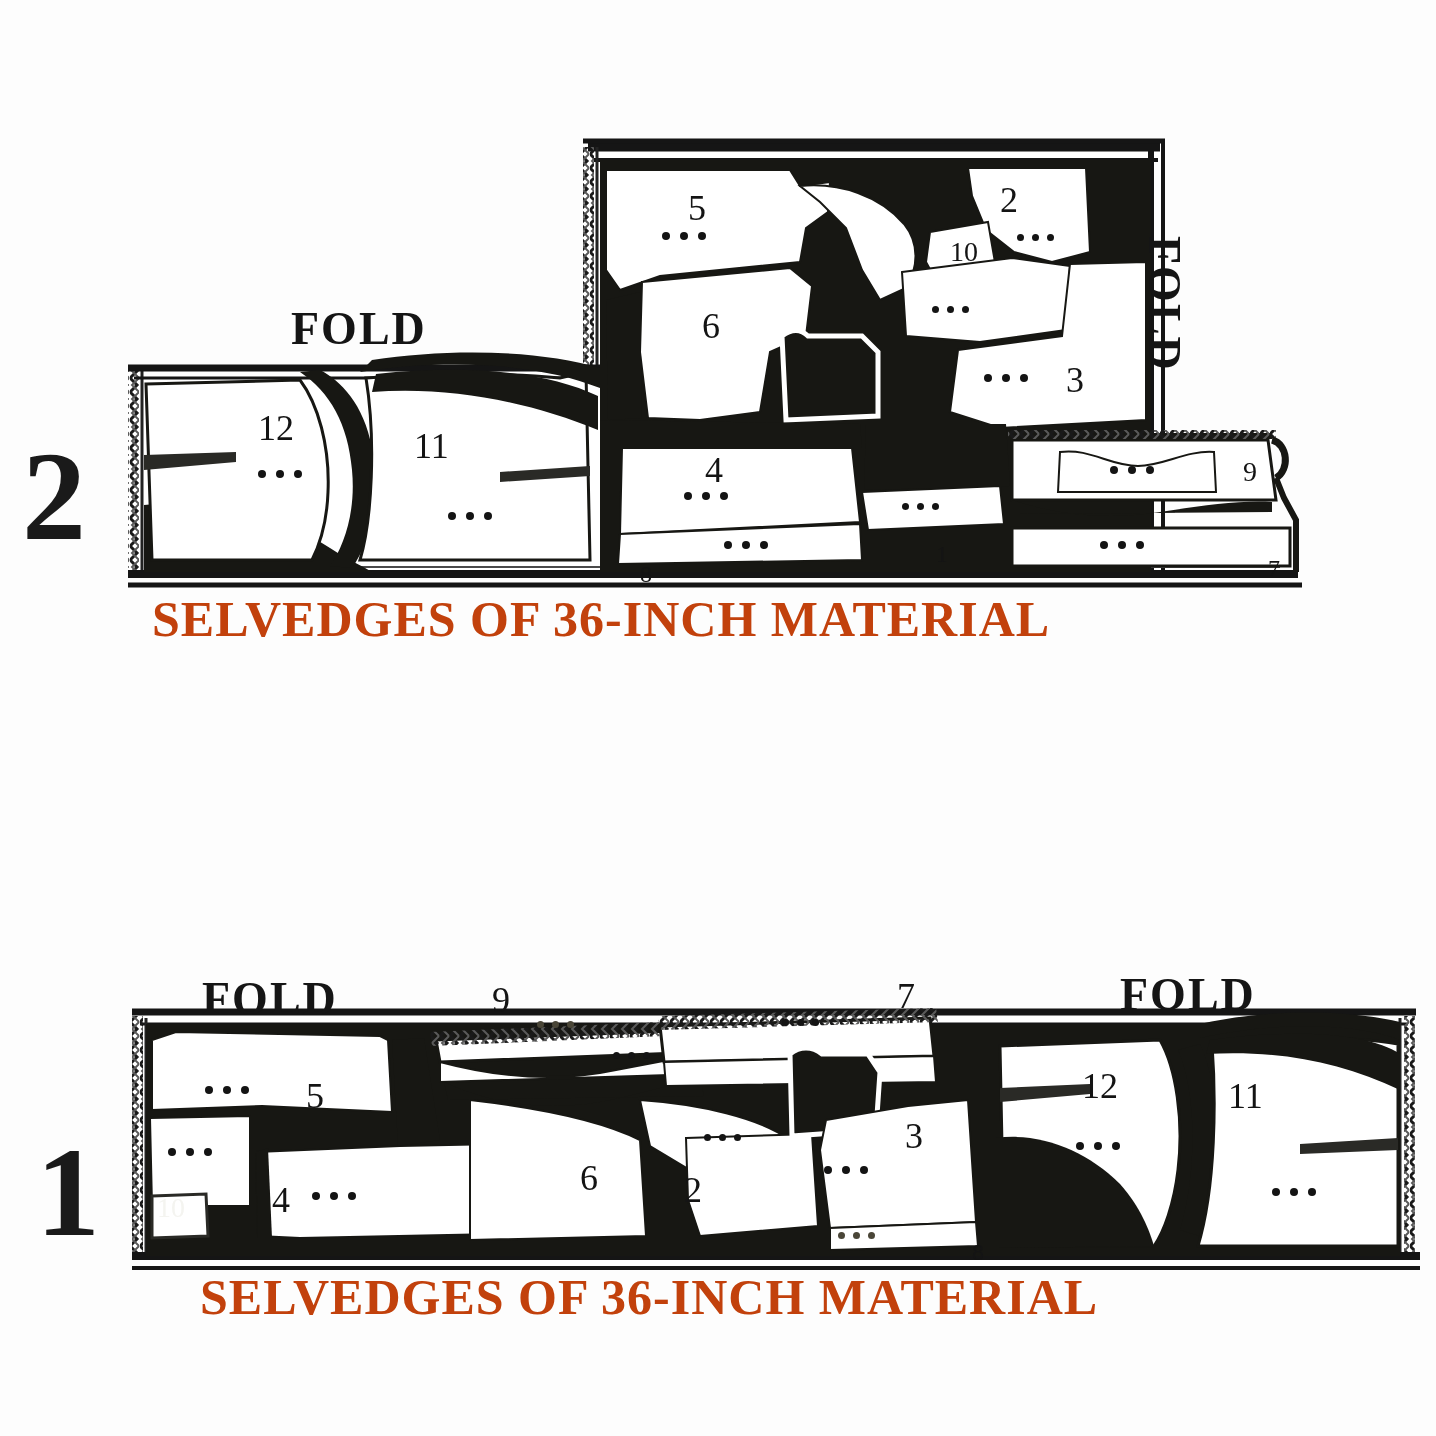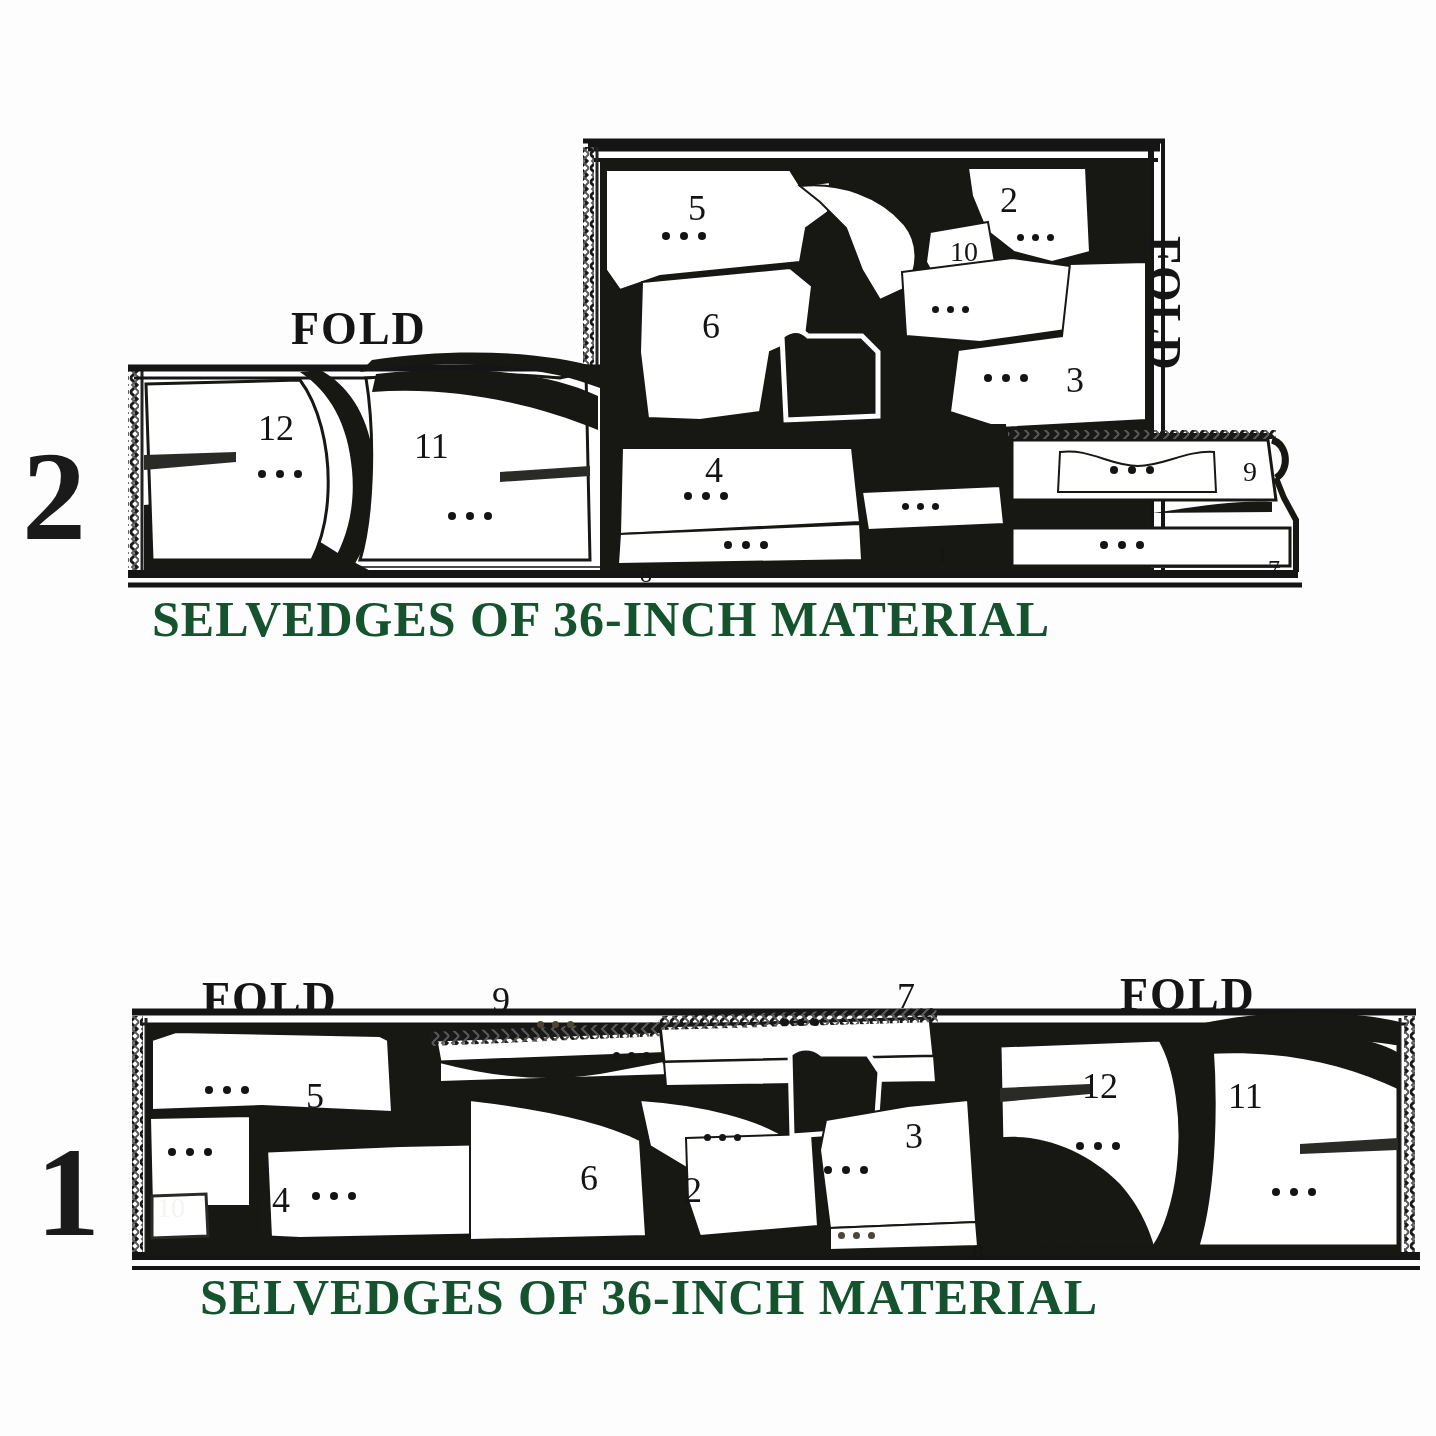--- a/index.html
+++ b/index.html
@@ -38,21 +38,21 @@
     transform:rotate(90deg);
     transform-origin:left top;
   }
 
   .caption{
     position:absolute;
     font-family:"Liberation Serif", serif;
     font-weight:700;
     font-size:50px;
     letter-spacing:1px;
-    color:#14532d;
+    color:#c2410c;
     white-space:nowrap;
     line-height:1;
   }
 
   .pc{
     position:absolute;
     font-family:"Liberation Serif", serif;
     font-weight:400;
     font-size:36px;
     color:#141414;

